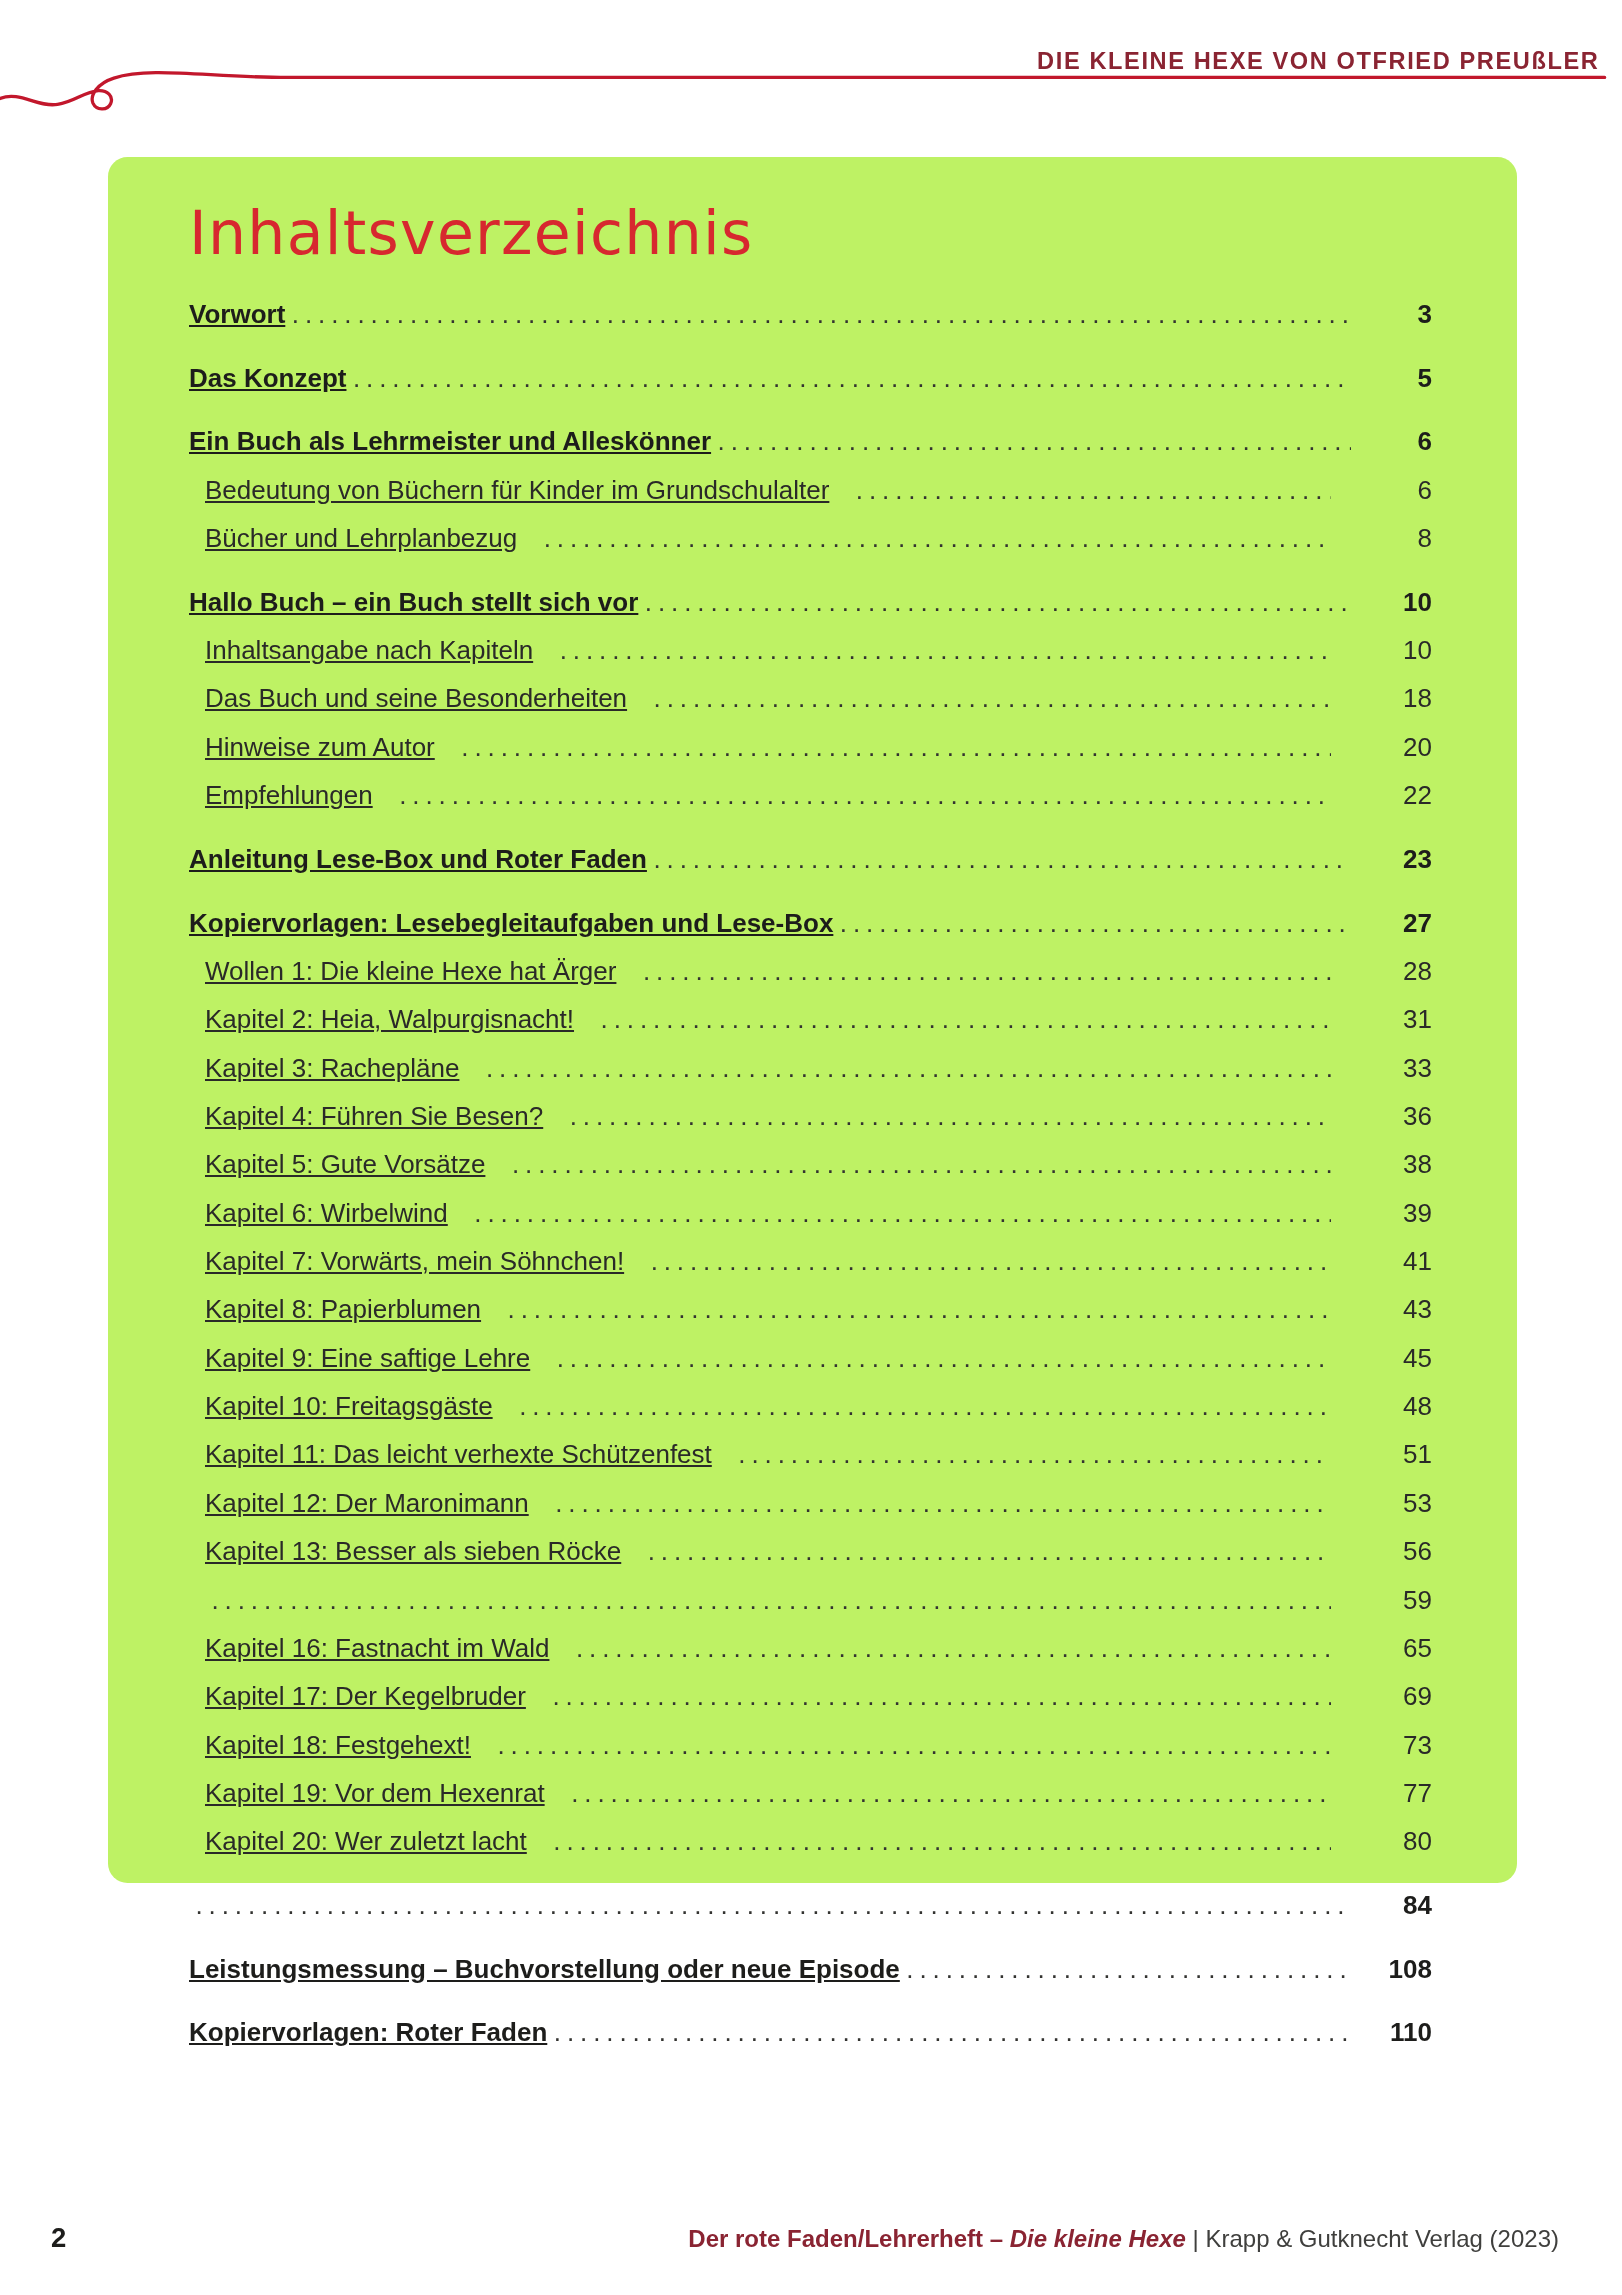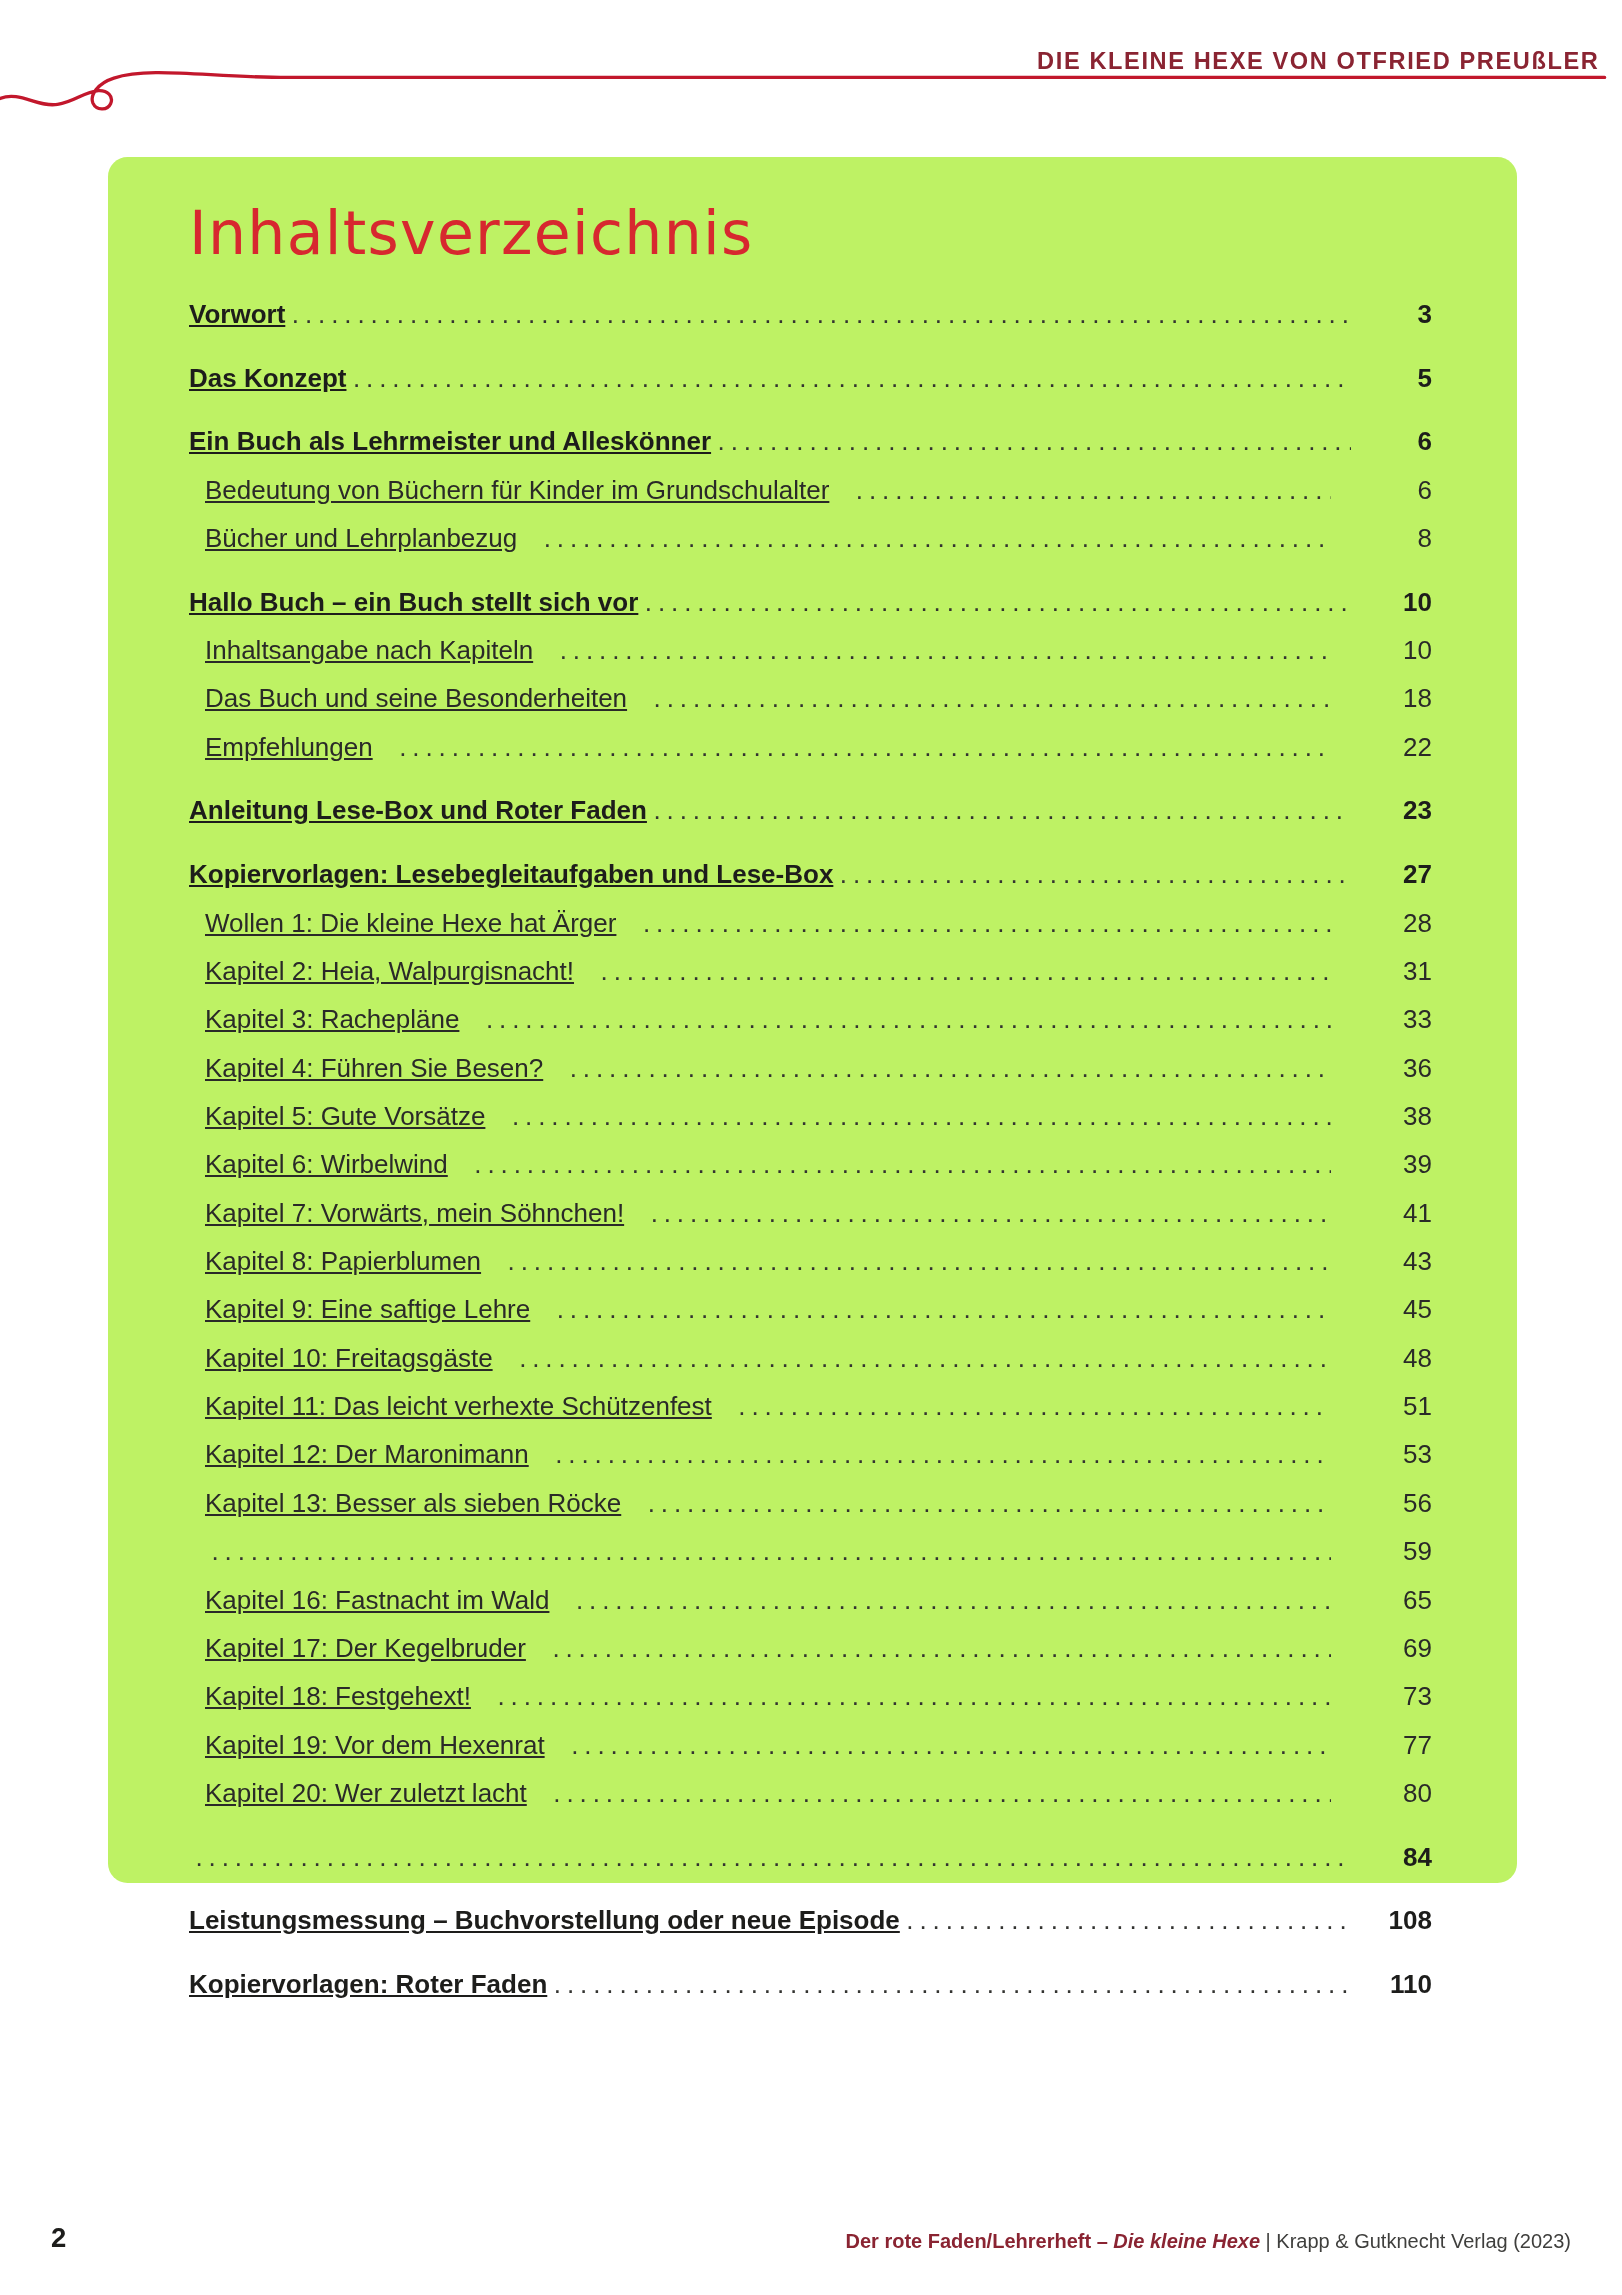--- a/index.html
+++ b/index.html
@@ -52,22 +52,22 @@
   }
   .toc-entry .pagenum{
     min-width:72px;text-align:right;white-space:nowrap;
   }
   
   .footer-pagenum{
     position:absolute;left:51px;bottom:41px;
     font-size:27.5px;font-weight:bold;color:#1d1d1b;
   }
   .footer-credit{
-    position:absolute;right:52px;bottom:42px;
-    font-size:20px;color:#3f3f3d;white-space:nowrap;
+    position:absolute;right:64px;bottom:42px;
+    font-size:24px;color:#3f3f3d;white-space:nowrap;
   }
   .footer-credit .series{font-weight:bold;color:#8a2432;}
   .footer-credit .book{font-style:italic;color:#8a2432;font-weight:bold;}
   .footer-credit .publisher{color:#3f3f3d;}
 </style>
 </head>
 <body>
 
 <div class="page">
 
@@ -121,20 +121,25 @@
           <span class="label">Inhaltsangabe nach Kapiteln</span>
           <span class="dots"></span>
           <span class="pagenum">10</span>
         </div>
         <div class="toc-entry level1">
           <span class="label">Das Buch und seine Besonderheiten</span>
           <span class="dots"></span>
           <span class="pagenum">18</span>
         </div>
         <div class="toc-entry level1">
+          <span class="label">Hinweise zum Autor</span>
+          <span class="dots"></span>
+          <span class="pagenum">20</span>
+        </div>
+        <div class="toc-entry level1">
           <span class="label">Empfehlungen</span>
           <span class="dots"></span>
           <span class="pagenum">22</span>
         </div>
         <div class="toc-entry level0">
           <span class="label">Anleitung Lese-Box und Roter Faden</span>
           <span class="dots"></span>
           <span class="pagenum">23</span>
         </div>
         <div class="toc-entry level0">

